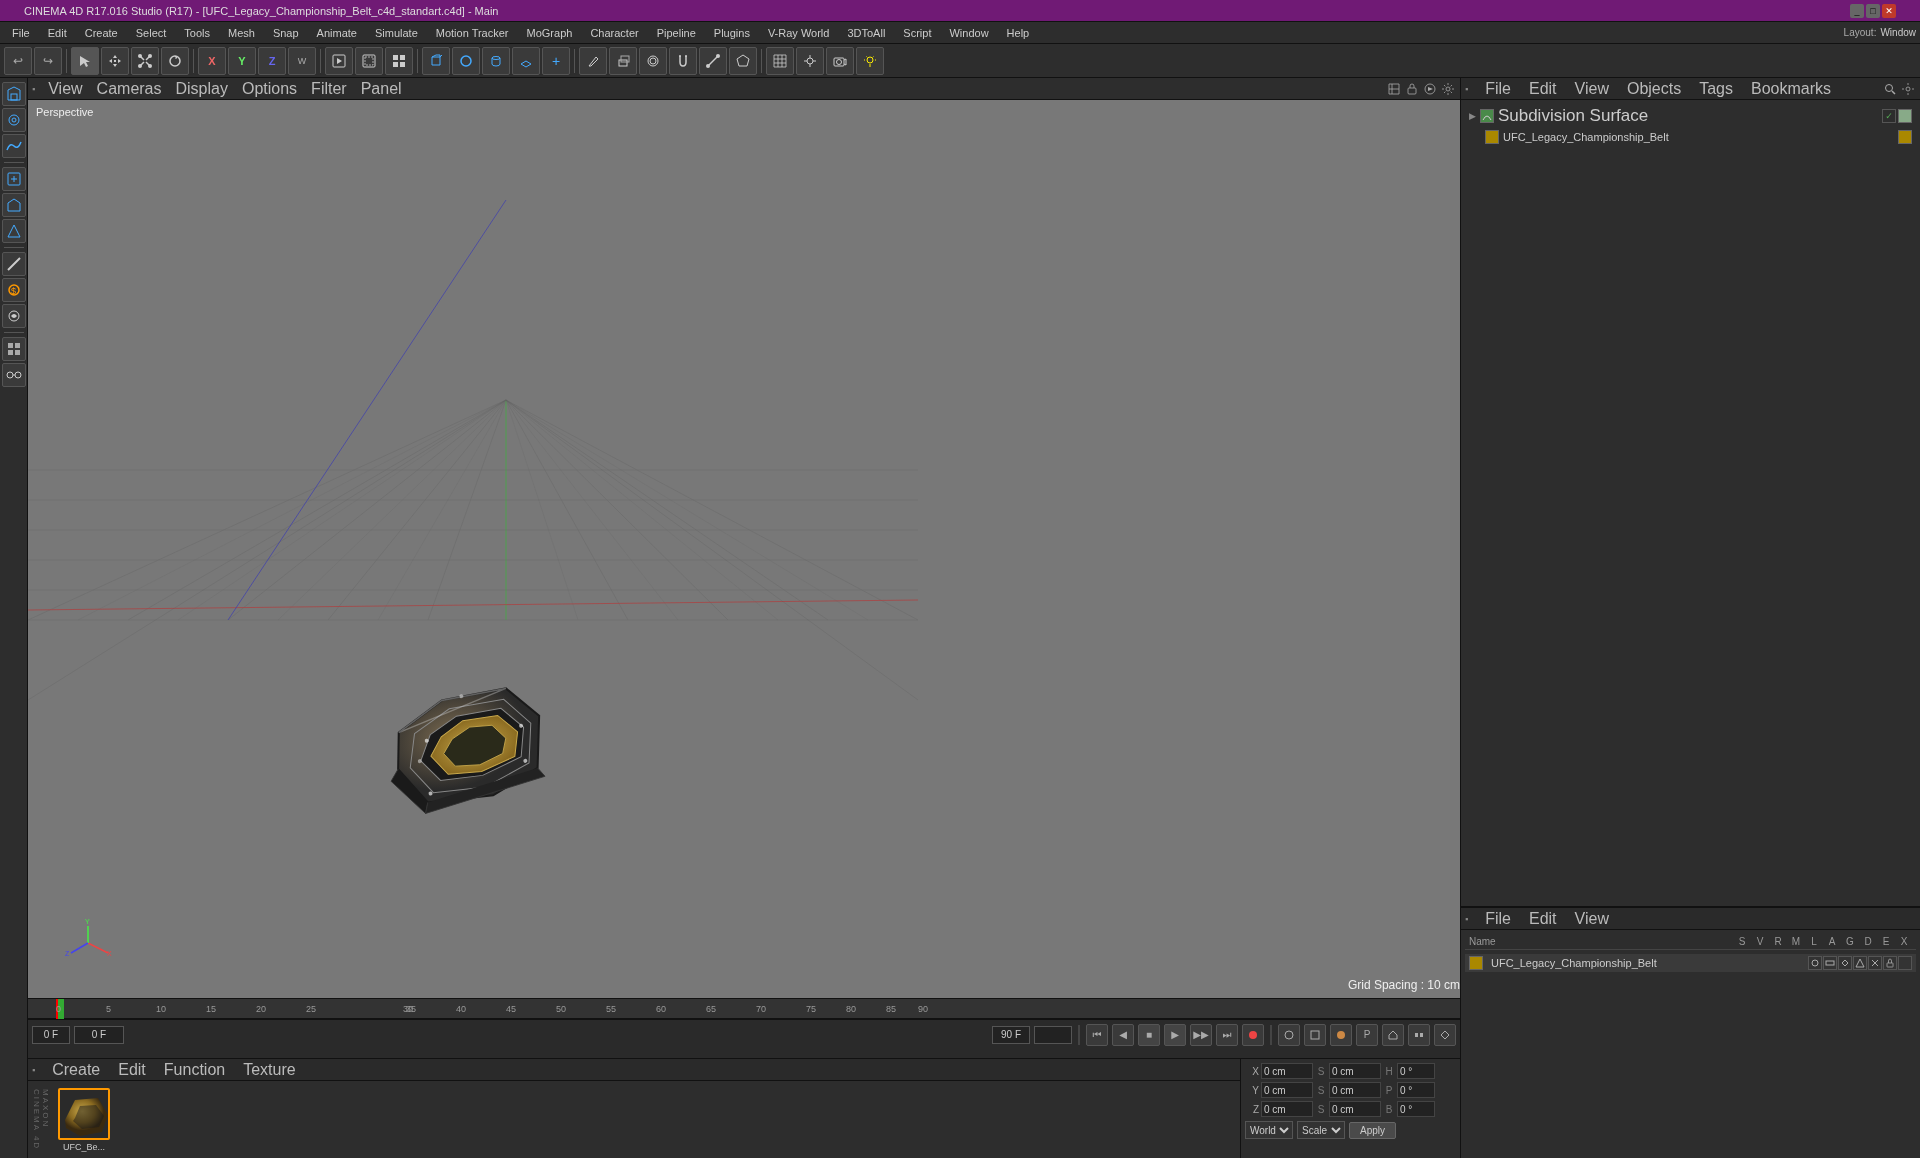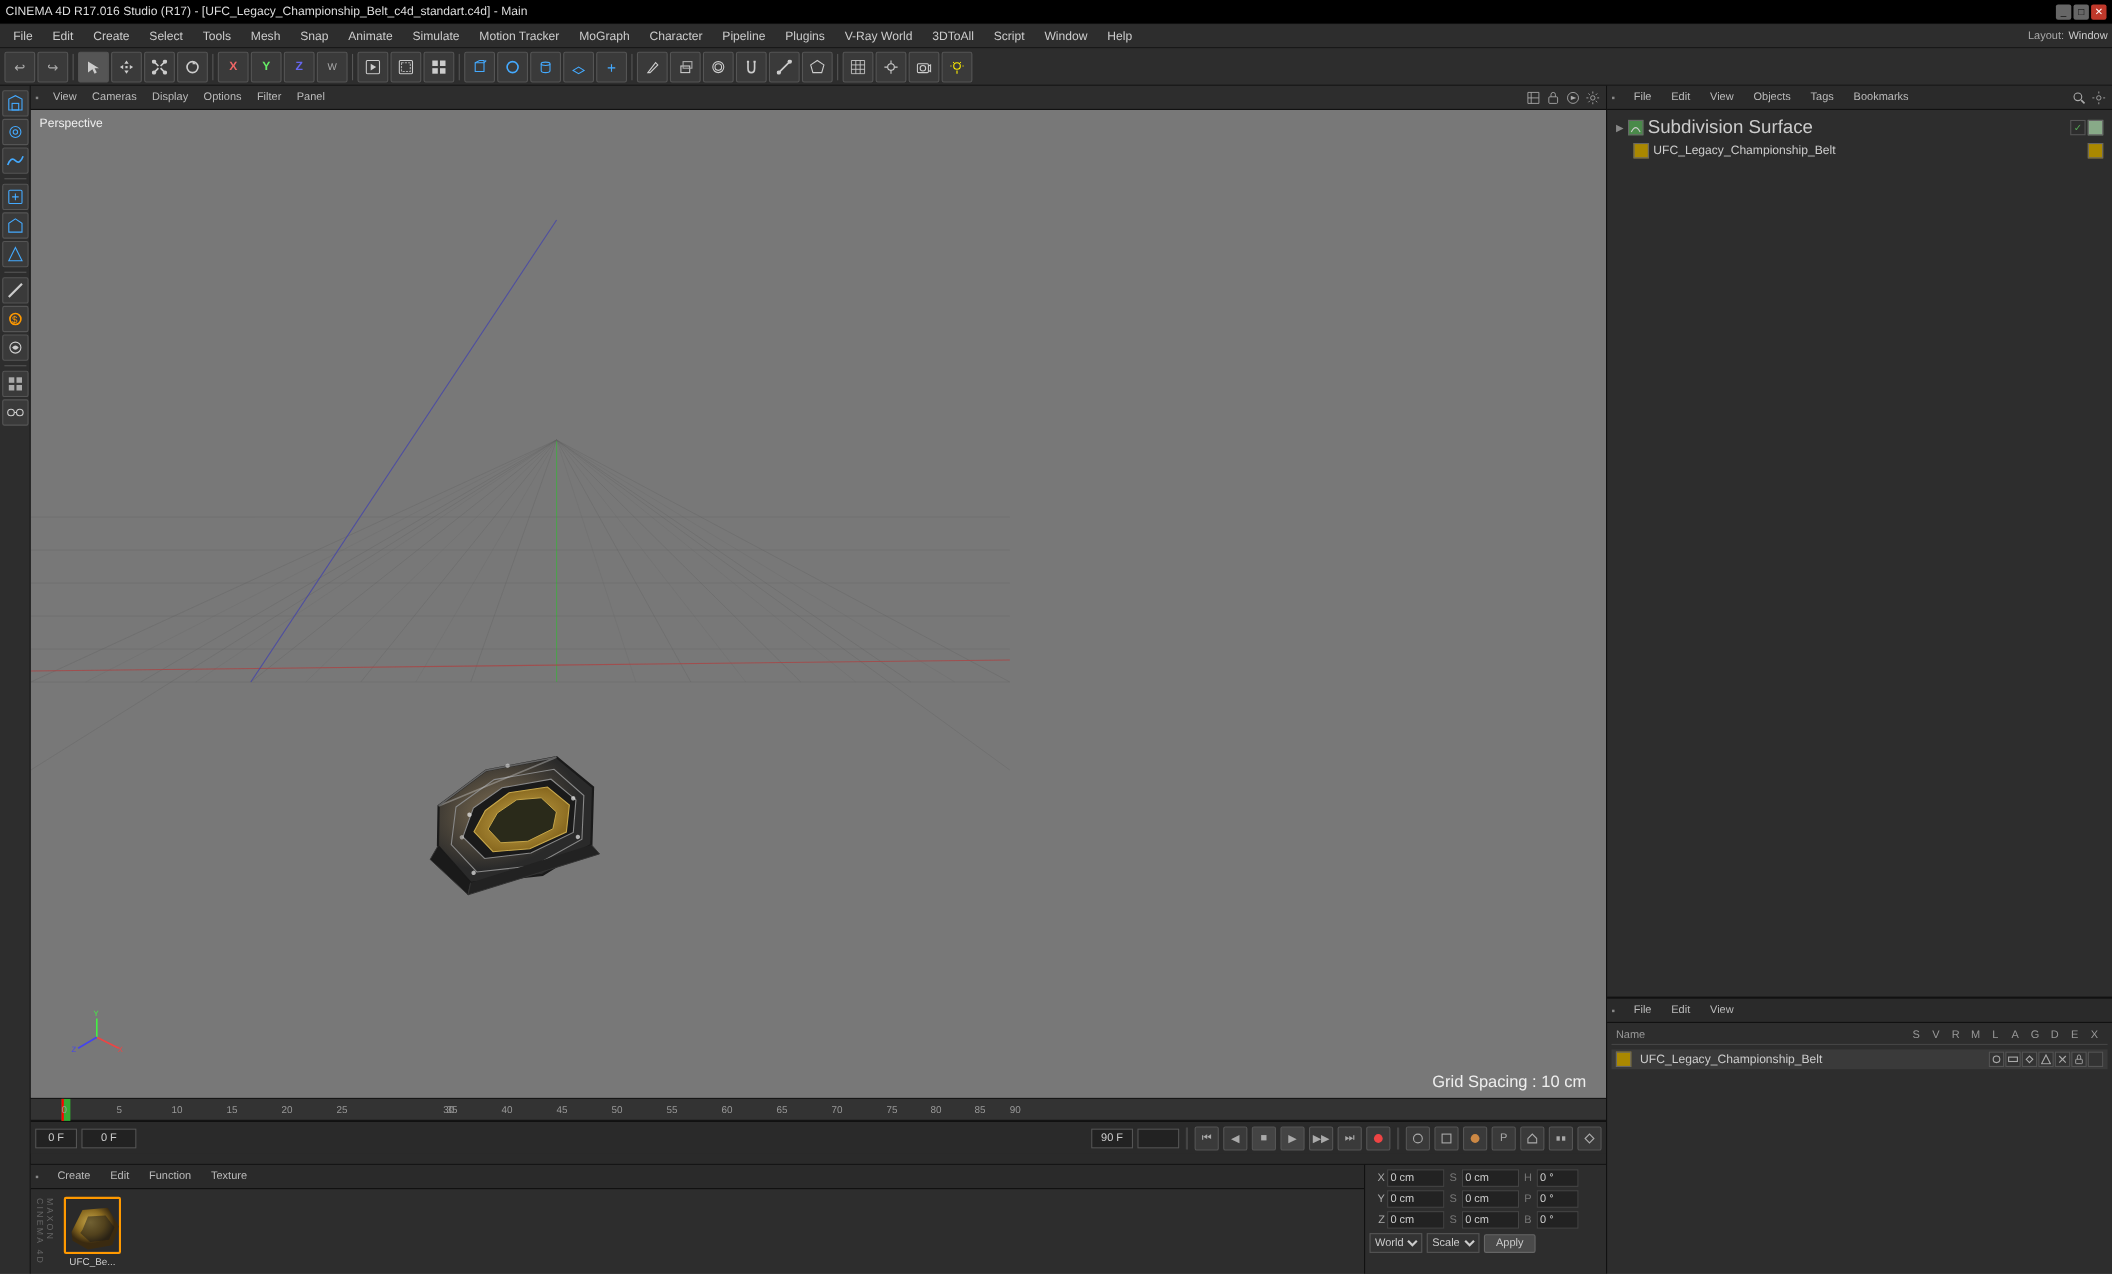--- a/index.html
+++ b/index.html
@@ -9,25 +9,25 @@
       font-size: 11px;
       color: #ccc;
       width: 1920px;
       height: 1158px;
       overflow: hidden;
       user-select: none;
     }
 
     
     #title-bar {
-      background: #000000;
+      background: #701a75;
       height: 22px;
       display: flex;
       align-items: center;
-      padding: 0 5px;
+      padding: 0 24px;
       color: #ddd;
       font-size: 11px;
       border-bottom: 1px solid #111;
     }
     #title-bar-controls {
       margin-left: auto;
       display: flex;
       gap: 2px;
     }
     .title-btn {
@@ -129,21 +129,21 @@
     #viewport-toolbar {
       background: #2d2d2d;
       height: 22px;
       display: flex;
       align-items: center;
       padding: 0 4px;
       gap: 4px;
       border-bottom: 1px solid #111;
     }
     .vp-menu {
-      font-size: 10px;
+      font-size: 16px;
       color: #bbb;
       cursor: pointer;
       padding: 1px 5px;
     }
 
     
     #viewport {
       flex: 1;
       background: #787878;
       position: relative;
@@ -159,23 +159,23 @@
 
     #perspective-label {
       position: absolute;
       top: 6px; left: 8px;
       color: #eee;
       font-size: 11px;
     }
 
     #grid-spacing-label {
       position: absolute;
-      bottom: 6px; right: 18px;
+      bottom: 6px; right: 0;
       color: #eee;
-      font-size: 15px;
+      font-size: 12px;
       text-align: right;
     }
 
     
     #object-3d {
       position: absolute;
       bottom: 150px;
       left: 350px;
       width: 200px;
       height: 180px;

